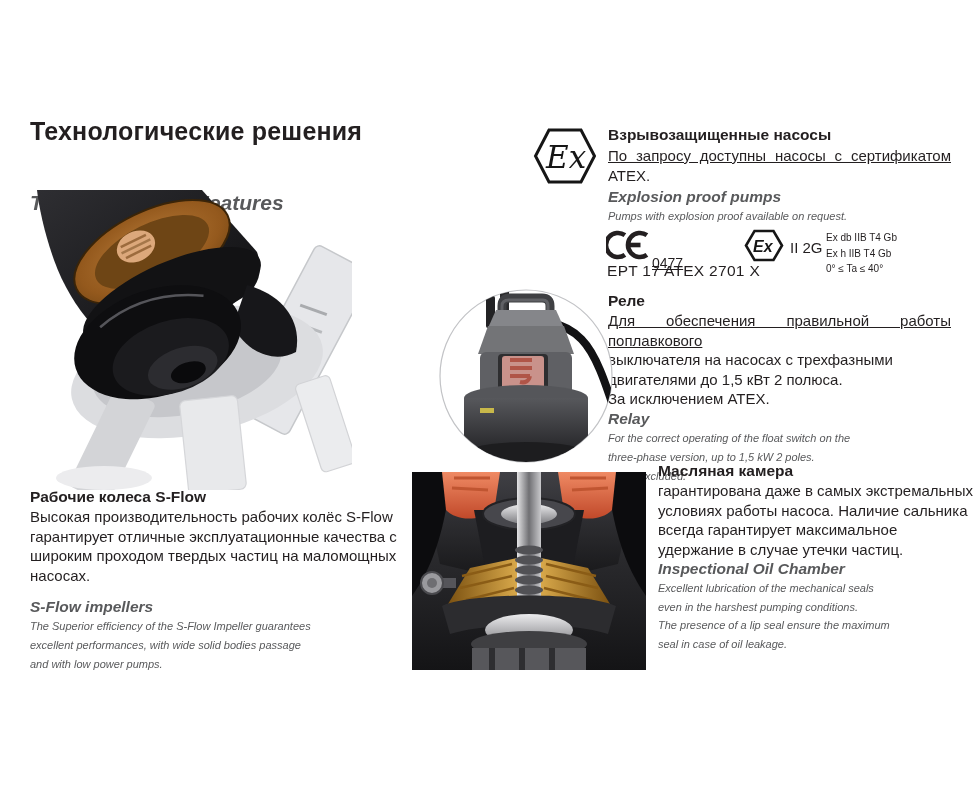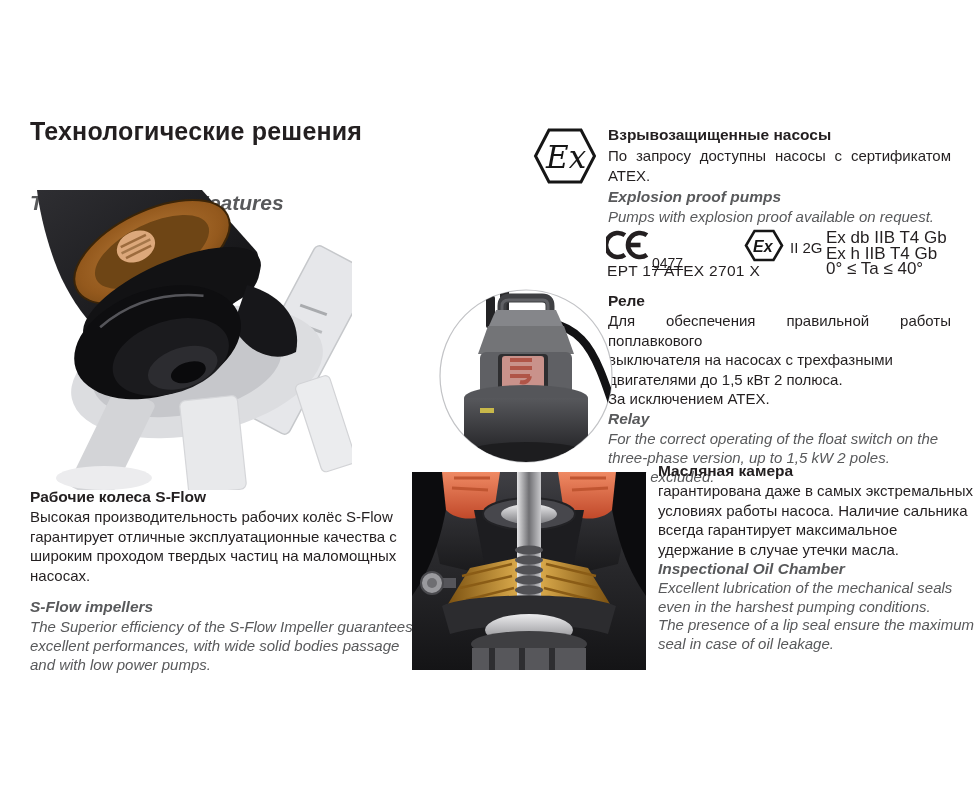--- a/index.html
+++ b/index.html
@@ -7,28 +7,28 @@
   body { width:977px; height:800px; font-family:"Liberation Sans",sans-serif; }
   .page { position:relative; width:977px; height:800px; background:#fff; overflow:hidden; }
   .abs { position:absolute; }
 
   .title-ru { font-size:25px; font-weight:bold; color:#231f20; line-height:28px; letter-spacing:.2px; }
   .title-en { font-size:21px; font-weight:bold; font-style:italic; color:#58595b; line-height:24px;margin-top:44px; }
 
   .h-ru { font-weight:bold; color:#231f20; font-size:15.5px; line-height:21px; white-space:nowrap; }
   .ru   { color:#231f20; font-size:15px; line-height:19.5px; white-space:nowrap; }
   .h-en { font-weight:bold; font-style:italic; color:#58595b; font-size:15.5px; line-height:20px; white-space:nowrap; }
-  .en   { font-style:italic; color:#58595b; font-size:15px; line-height:19px; white-space:nowrap; }
-  .j    { white-space:normal; text-align:justify; text-align-last:justify; }
+  .en   { font-style:italic; color:#58595b; font-size:11px; line-height:19px; white-space:nowrap; }
+  .j    { white-space:normal; text-align:justify; text-align-last:justify;text-decoration:underline; }
   .gap12 { height:12px; }
 
   .cert  { font-size:15.5px; color:#231f20; letter-spacing:.3px; white-space:nowrap; }
   .nb    { font-size:14px; color:#231f20; }
   .group { font-size:15px; color:#231f20; white-space:nowrap; }
-  .marking { font-size:17px; line-height:15.5px; color:#231f20; white-space:nowrap; }
+  .marking { font-size:10px; line-height:15.5px; color:#231f20; white-space:nowrap; }
 </style>
 </head>
 <body>
 
 <div class="page">
 
   <div class="abs title-ru" style="left:30px; top:117px;">Технологические решения</div>
   <div class="abs title-en" style="left:30px; top:147px;">Technology and Features</div>
 
   <svg class="abs" style="left:12px; top:190px;" width="340" height="300" viewBox="0 0 340 300">
@@ -232,21 +232,21 @@
     <rect x="26" y="106" width="18" height="10" fill="#55555a"></rect>
     <circle cx="20" cy="111" r="11" fill="#9a9a9e" stroke="#4a4a4e" stroke-width="2"></circle>
     <circle cx="20" cy="111" r="5" fill="#6e6e72"></circle>
   </svg>
 
   <section class="abs" style="left:658px; top:460px; width:295px;">
     <div class="h-ru">Масляная камера</div>
     <div class="ru">гарантирована даже в самых экстремальных</div>
     <div class="ru">условиях работы насоса. Наличие сальника</div>
     <div class="ru">всегда гарантирует максимальное</div>
-    <div class="ru">удержание в случае утечки масла.</div>
+    <div class="ru">удержание в случае утечки частиц.</div>
     <div class="h-en">Inspectional Oil Chamber</div>
     <div class="en" style="line-height:18.5px;">Excellent lubrication of the mechanical seals</div>
     <div class="en" style="line-height:18.5px;">even in the harshest pumping conditions.</div>
     <div class="en" style="line-height:18.5px;font-style:italic;">The presence of a lip seal ensure the maximum</div>
     <div class="en" style="line-height:18.5px;">seal in case of oil leakage.</div>
   </section>
 
 </div>
 
 </body></html>

